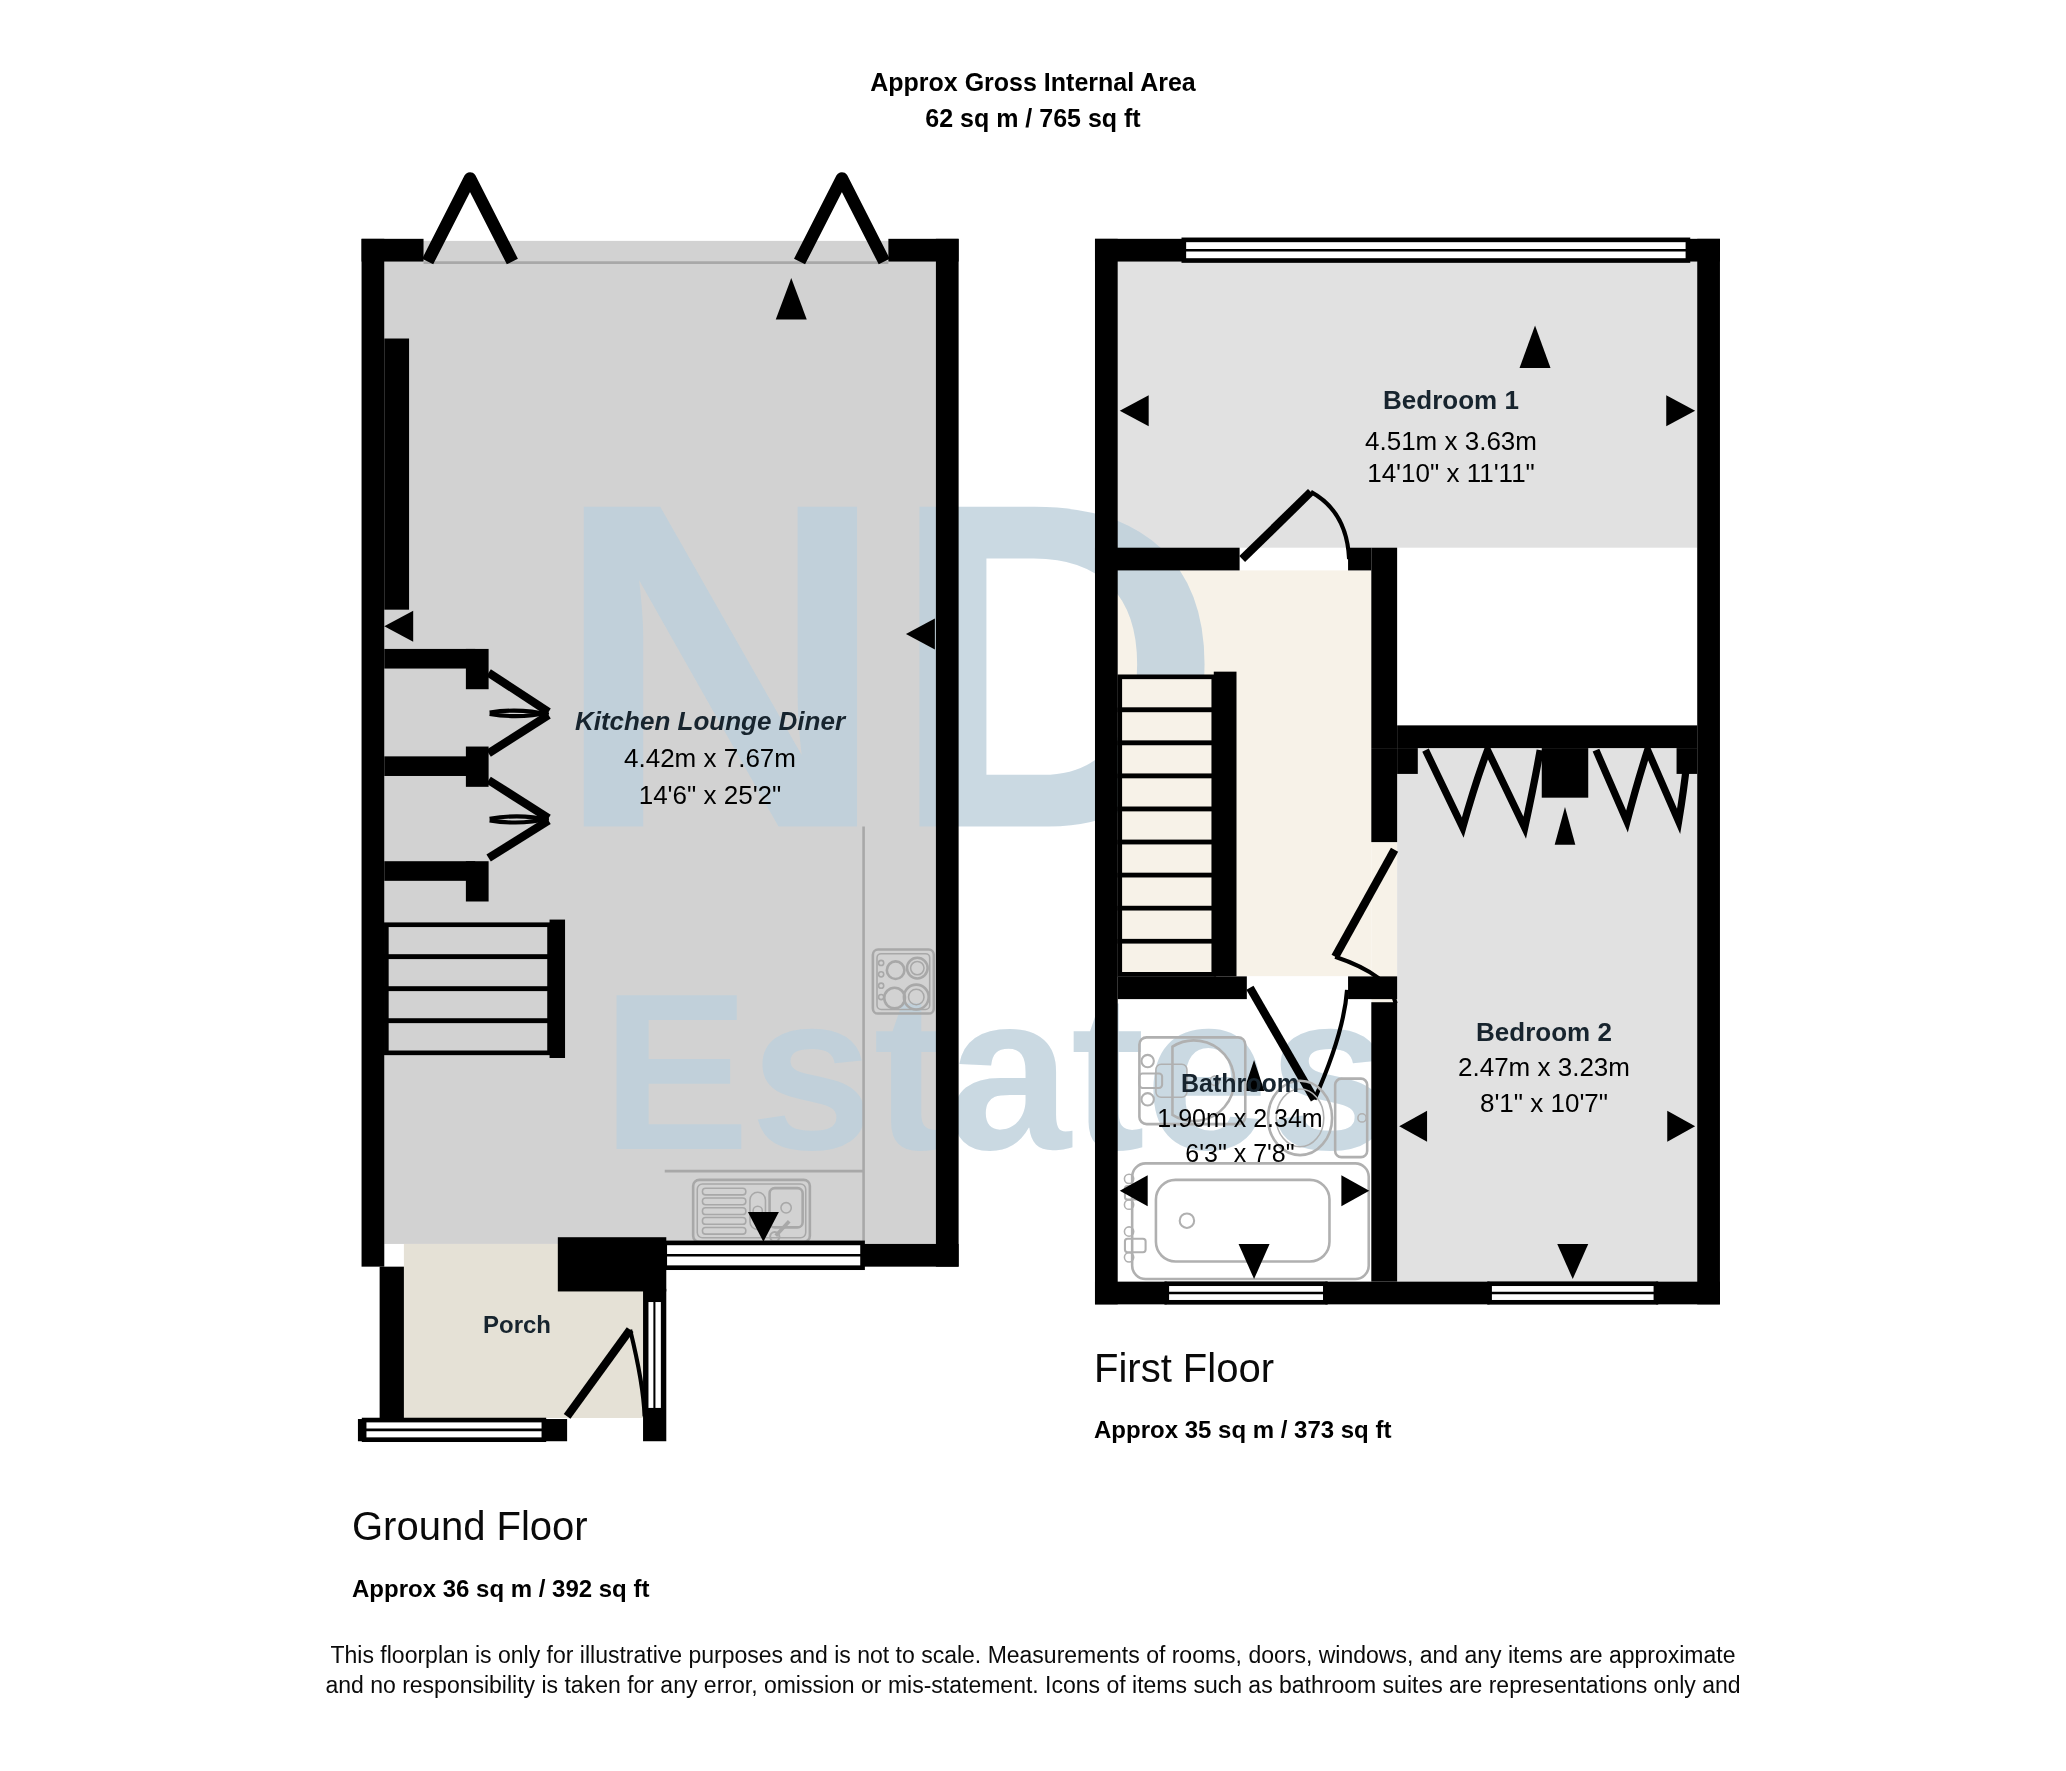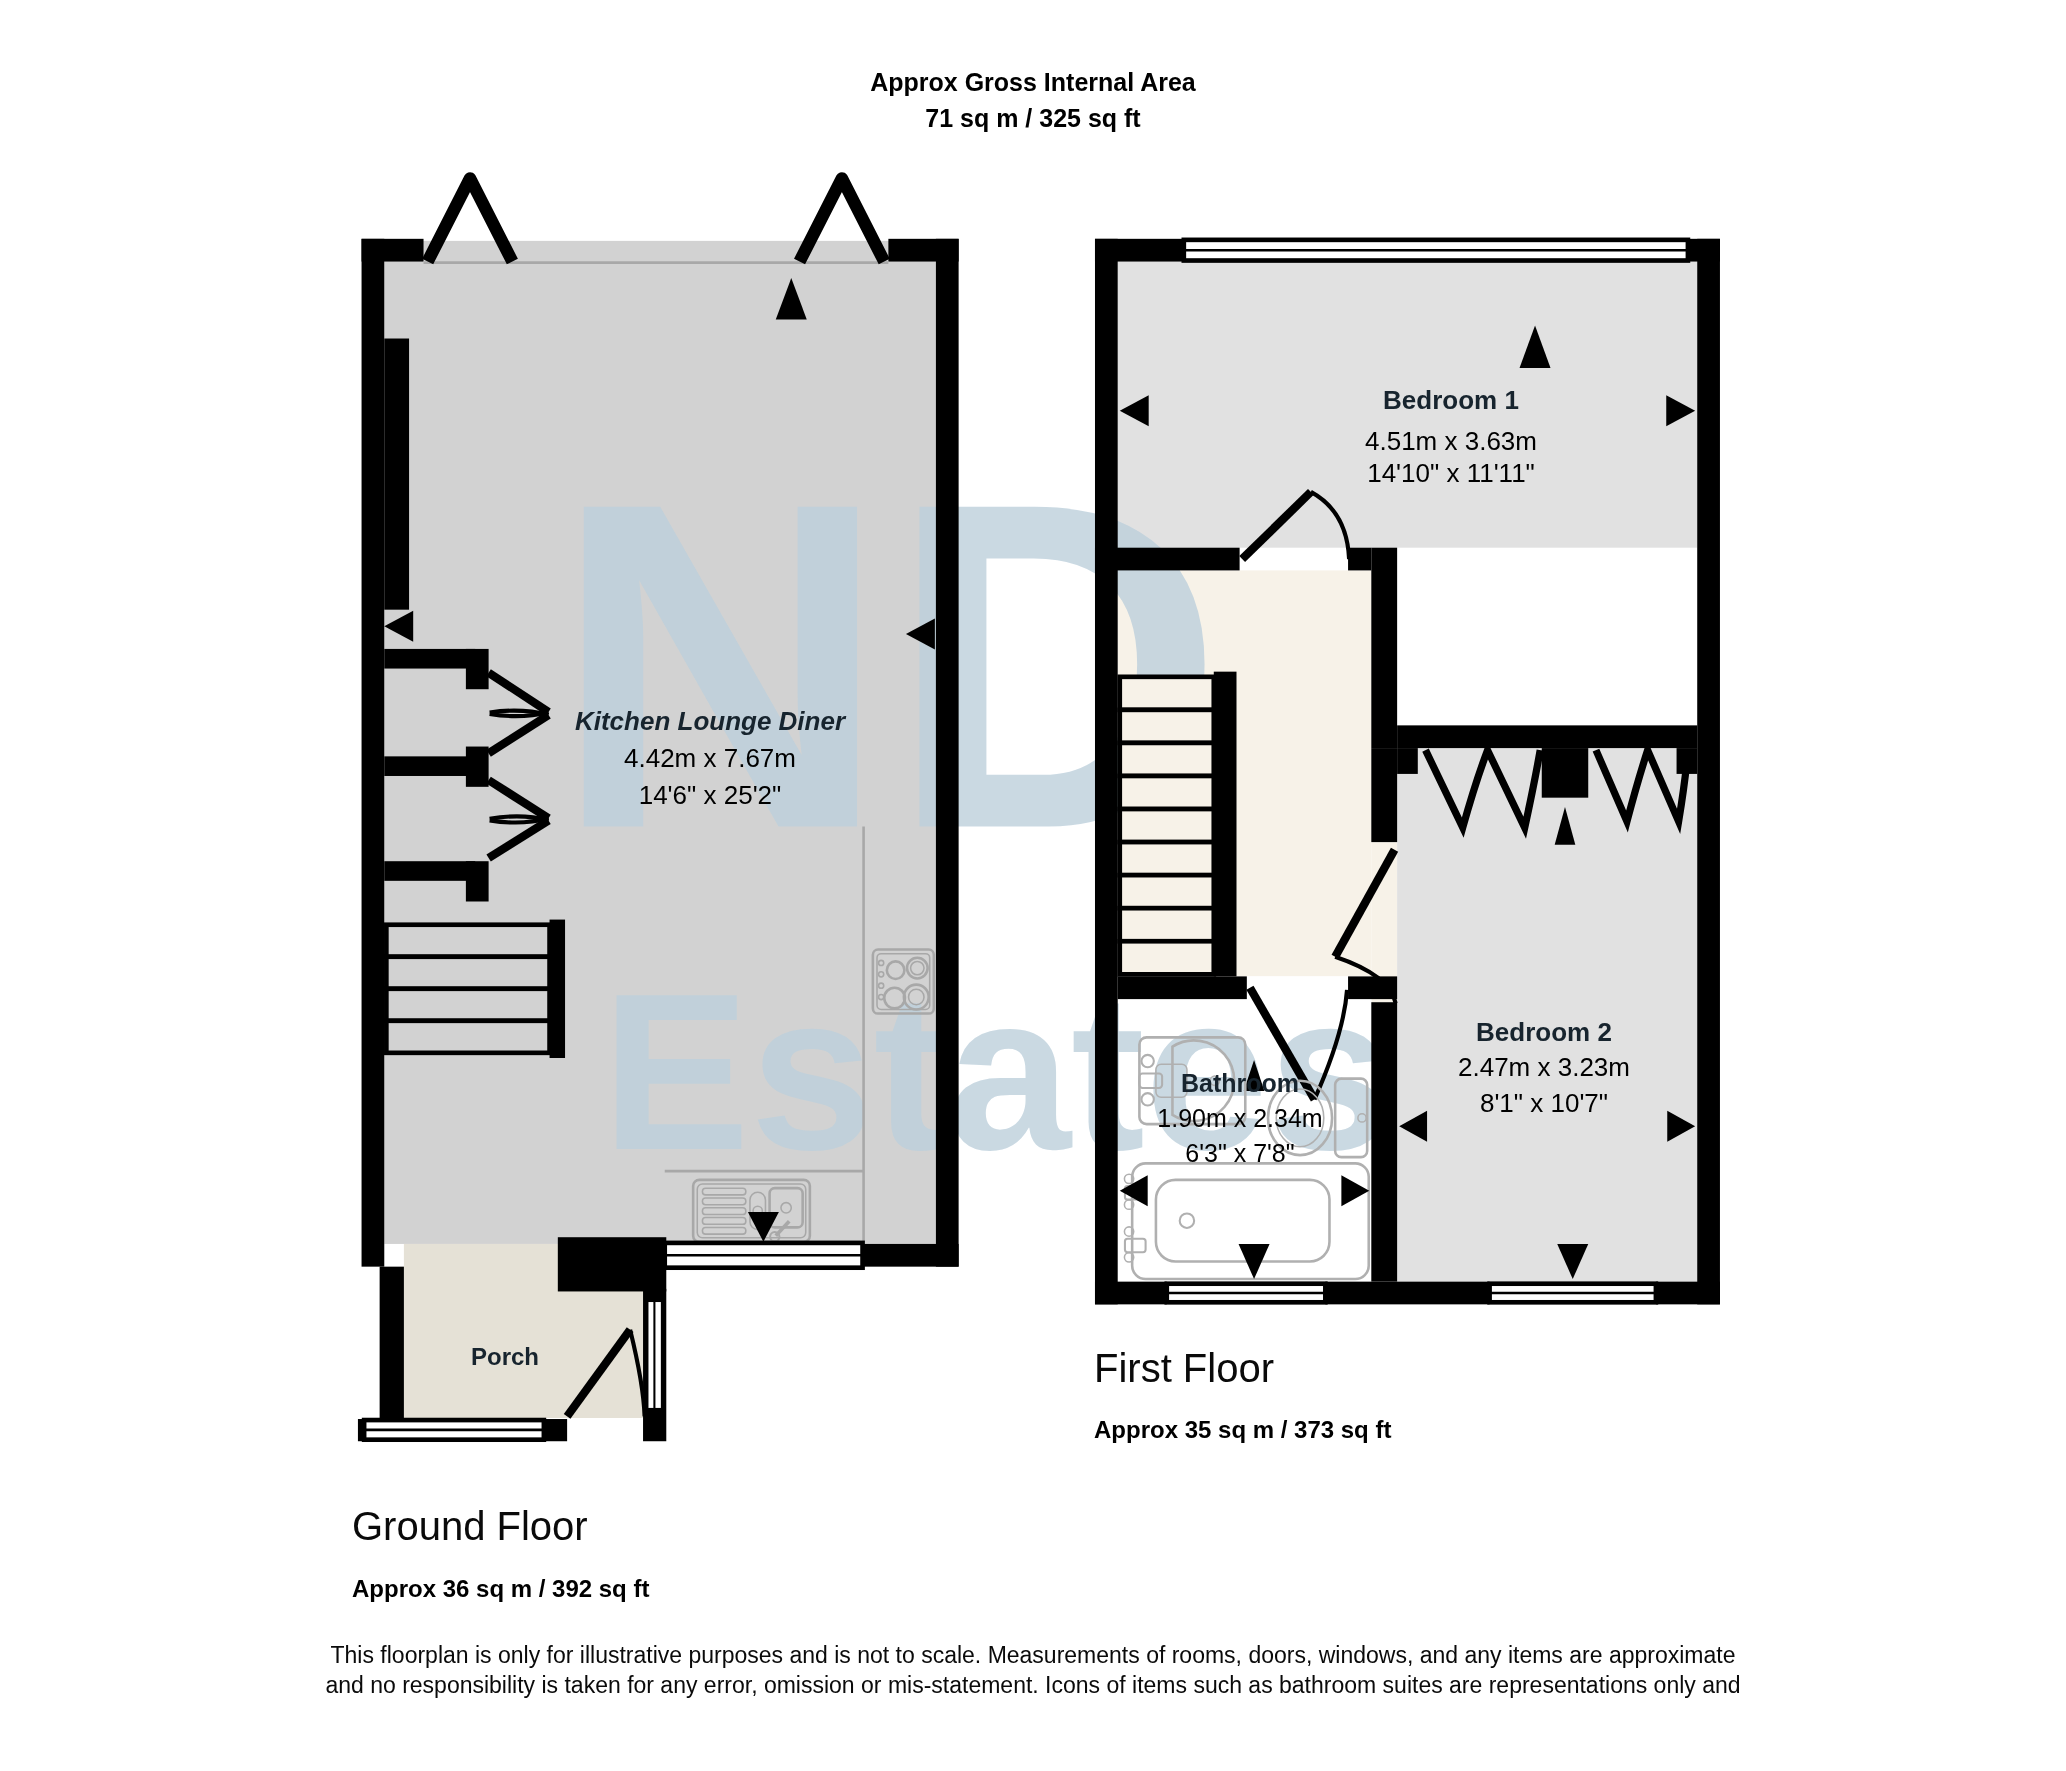--- a/index.html
+++ b/index.html
@@ -253,27 +253,27 @@
         <polygon points="3282,2180 3228,2150 3228,2210"></polygon>
         <polygon points="3015,2408 3075,2408 3045,2476"></polygon>
         <polygon points="2168,2305 2222,2275 2222,2335"></polygon>
         <polygon points="2651,2305 2597,2275 2597,2335"></polygon>
         <polygon points="2398,2408 2458,2408 2428,2476"></polygon>
       </g>
     </g>
   </svg>
 
   <div class="lbl title-line" style="left:1033px;top:82px;">Approx Gross Internal Area</div>
-  <div class="lbl title-line" style="left:1033px;top:118px;">71 sq m / 325 sq ft</div>
+  <div class="lbl title-line" style="left:1033px;top:118px;">62 sq m / 765 sq ft</div>
 
   <div class="lbl room-name" style="left:710px;top:721px;font-style:italic;">Kitchen Lounge Diner</div>
   <div class="lbl room-dim" style="left:710px;top:758px;">4.42m x 7.67m</div>
   <div class="lbl room-dim" style="left:710px;top:795px;">14'6" x 25'2"</div>
 
-  <div class="lbl room-name" style="left:505px;top:1325px;font-size:24px;margin-top:32px;">Porch</div>
+  <div class="lbl room-name" style="left:517px;top:1325px;font-size:24px;">Porch</div>
 
   <div class="lbl room-name" style="left:1451px;top:400px;">Bedroom 1</div>
   <div class="lbl room-dim" style="left:1451px;top:441px;">4.51m x 3.63m</div>
   <div class="lbl room-dim" style="left:1451px;top:473px;">14'10" x 11'11"</div>
 
   <div class="lbl room-name" style="left:1544px;top:1032px;">Bedroom 2</div>
   <div class="lbl room-dim" style="left:1544px;top:1067px;">2.47m x 3.23m</div>
   <div class="lbl room-dim" style="left:1544px;top:1103px;">8'1" x 10'7"</div>
 
   <div class="lbl room-name" style="left:1240px;top:1083px;font-size:25px;">Bathroom</div>

